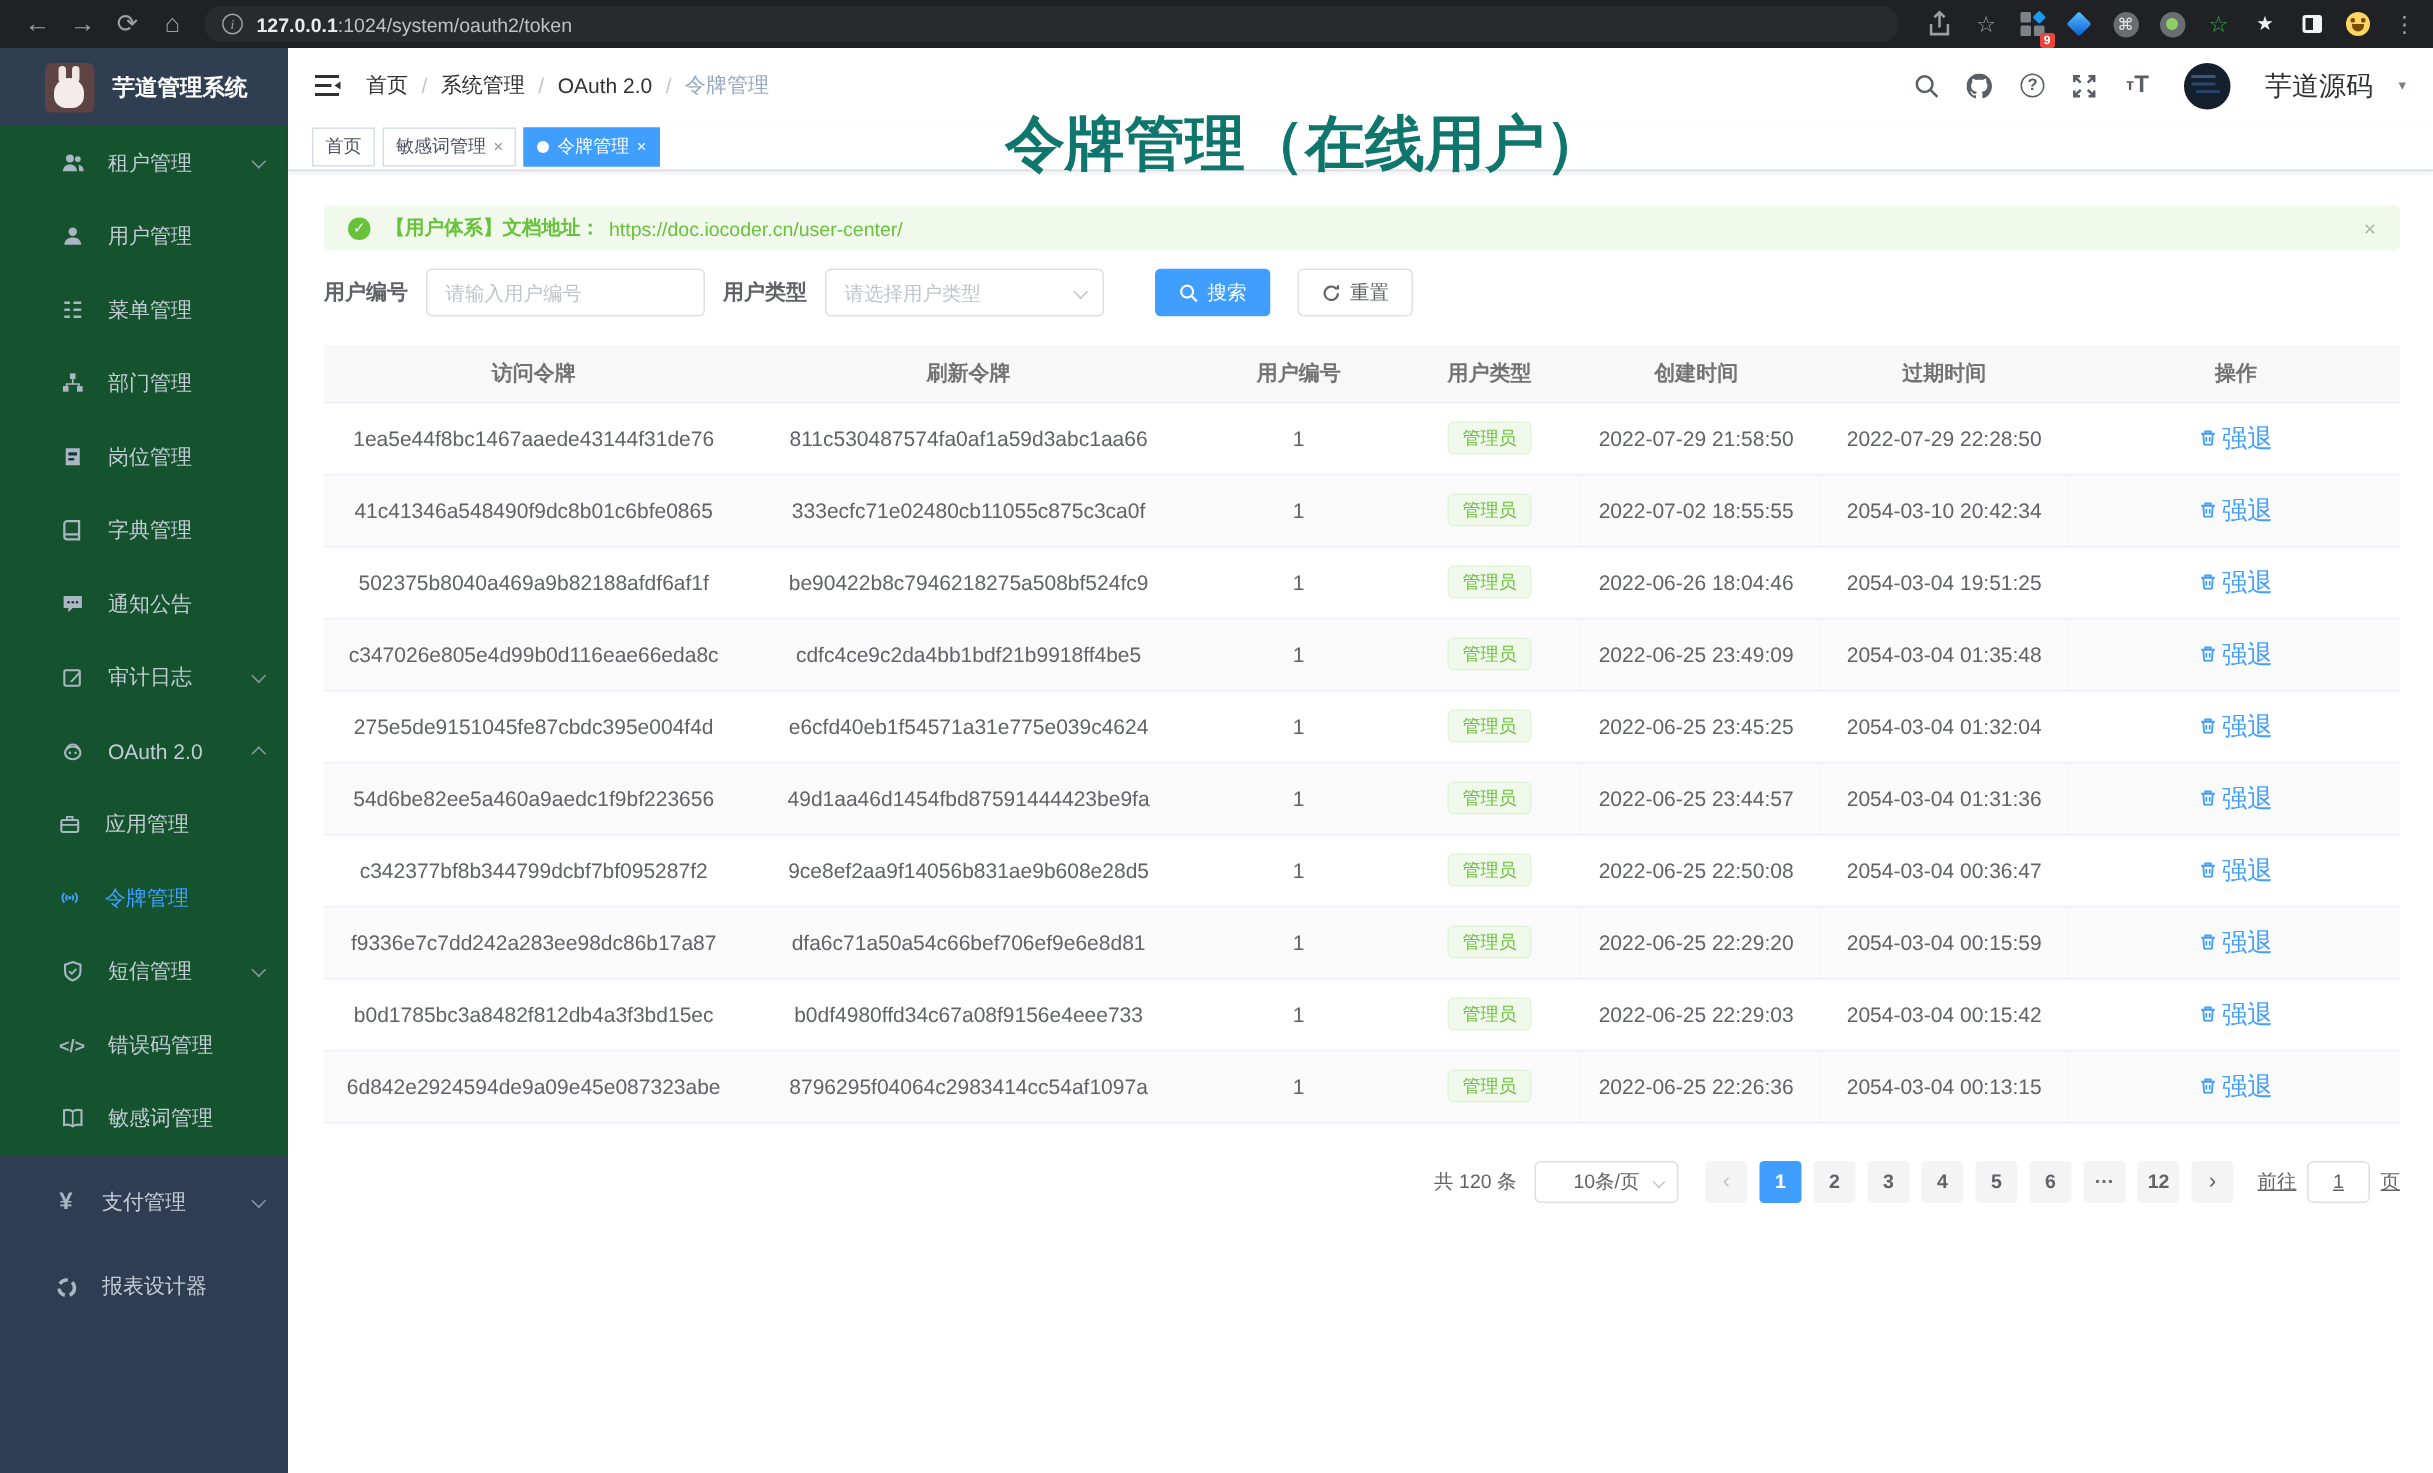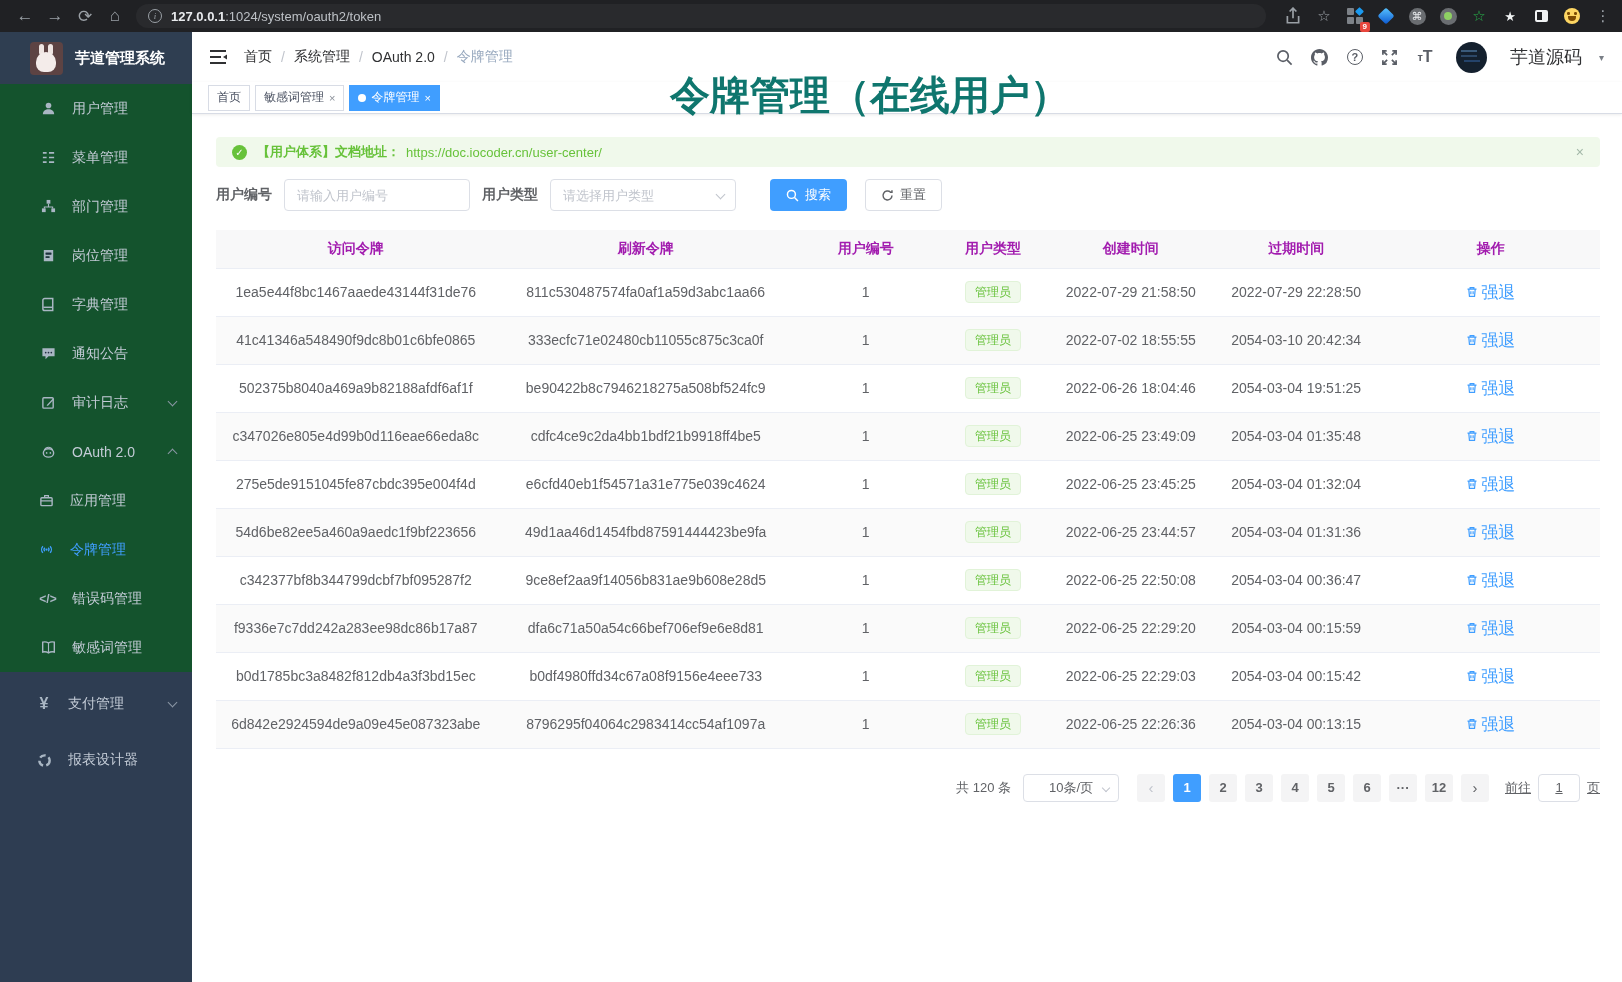--- a/index.html
+++ b/index.html
@@ -94,21 +94,21 @@
   .fin::placeholder { color:#c0c4cc; }
   .fsel { position:relative; margin-right:14px; }
   .fsel .chev2 { position:absolute; right:12px; top:12px; width:7px; height:7px; border-right:1.4px solid #c0c4cc; border-bottom:1.4px solid #c0c4cc; transform:rotate(45deg); pointer-events:none; }
   .btn { height:32px; border-radius:4px; font-size:13px; display:inline-flex; align-items:center; gap:6px; padding:0 15px; cursor:pointer; border:1px solid transparent; font-family:inherit; }
   .btn svg { width:13px; height:13px; }
   .btn.primary { background:#409eff; color:#fff; margin-left:8px; }
   .btn.plain { background:#fff; border-color:#dcdfe6; color:#606266; margin-left:6px; }
 
   
   table.grid { width:100%; border-collapse:collapse; margin-top:19px; table-layout:fixed; font-size:14px; }
-  .grid th { height:38px; background:#f8f8f9; color:#a21caf; font-weight:bold; border-bottom:1px solid #ebeef5; }
+  .grid th { height:38px; background:#f8f8f9; color:#737373; font-weight:bold; border-bottom:1px solid #ebeef5; }
   .grid td { height:48px; color:#606266; text-align:center; border-bottom:1px solid #ebeef5; overflow:hidden; white-space:nowrap; }
   .grid tbody tr:nth-child(even) { background:#fafafa; }
   .c1{width:20.2%}.c2{width:21.7%}.c3{width:10.1%}.c4{width:8.3%}.c5{width:11.6%}.c6{width:12.3%}.c7{width:15.8%}
   .badge { display:inline-block; background:#f0f9eb; border:1px solid #e1f3d8; color:#67c23a; border-radius:4px; font-size:12px; padding:4px 9px; line-height:1; }
   .kick { color:#409eff; font-size:17px; text-decoration:none; display:inline-flex; align-items:center; gap:3px; cursor:pointer; }
   .kick svg { width:12px; height:12px; }
 
   
   .pagination { display:flex; align-items:center; justify-content:flex-end; margin-top:25px; gap:8px; font-size:13px; color:#606266; }
   .ptotal { margin-right:4px; }
@@ -177,20 +177,32 @@
 
     <aside class="sidebar">
       <div class="logo-row">
         <span class="bunny"></span>
         <span class="logo-title">芋道管理系统</span>
       </div>
       <nav class="menu">
         <div class="mitem">
           <span class="mi">
               <svg viewBox="0 0 16 16" fill="currentColor">
+                <circle cx="6" cy="5" r="2.8"></circle>
+                <path d="M1 14c0-3 2.2-4.8 5-4.8s5 1.8 5 4.8z"></path>
+                <circle cx="11.6" cy="5.4" r="2.1"></circle>
+                <path d="M12.2 9.4c2.1.3 3.6 1.8 3.6 4.6h-3.2z"></path>
+              </svg>
+            </span>
+          <span class="lbl">租户管理</span>
+            <span class="chev"></span>
+        </div>
+        <div class="mitem">
+          <span class="mi">
+              <svg viewBox="0 0 16 16" fill="currentColor">
                 <circle cx="8" cy="4.8" r="3"></circle>
                 <path d="M2 14c0-3.4 2.7-5.2 6-5.2s6 1.8 6 5.2z"></path>
               </svg>
             </span>
           <span class="lbl">用户管理</span>
         </div>
         <div class="mitem">
           <span class="mi">
               <svg viewBox="0 0 16 16" fill="none" stroke="currentColor" stroke-width="1.8">
                 <path d="M2 3h4M2 8h4M2 13h4M8.5 3H14M8.5 8H14M8.5 13H14"></path>
@@ -271,20 +283,30 @@
           <span class="lbl">应用管理</span>
         </div>
         <div class="mitem sub active">
           <span class="mi">
               <svg viewBox="0 0 16 16" fill="none" stroke="currentColor" stroke-width="1.4">
                 <path d="M4.2 4.5c-1.9 2-1.9 5 0 7M11.8 4.5c1.9 2 1.9 5 0 7M6.2 6.2c-1 1-1 2.6 0 3.6M9.8 6.2c1 1 1 2.6 0 3.6"></path>
                 <circle cx="8" cy="8" r="1.2" fill="currentColor" stroke="none"></circle>
               </svg>
             </span>
           <span class="lbl">令牌管理</span>
+        </div>
+        <div class="mitem">
+          <span class="mi">
+              <svg viewBox="0 0 16 16" fill="none" stroke="currentColor" stroke-width="1.5">
+                <path d="M8 1.5l5.5 1.8v4.5c0 3.6-2.4 5.7-5.5 6.7-3.1-1-5.5-3.1-5.5-6.7V3.3z"></path>
+                <path d="M5.5 8l1.8 1.8 3.2-3.4" stroke-width="1.3"></path>
+              </svg>
+            </span>
+          <span class="lbl">短信管理</span>
+            <span class="chev"></span>
         </div>
         <div class="mitem">
           <span class="mi">&lt;/&gt;</span>
           <span class="lbl">错误码管理</span>
         </div>
         <div class="mitem">
           <span class="mi">
               <svg viewBox="0 0 16 16" fill="none" stroke="currentColor" stroke-width="1.5">
                 <path d="M8 3.2C6.2 2 4 1.8 1.8 2.3v10.5C4 12.3 6.2 12.5 8 13.7c1.8-1.2 4-1.4 6.2-.9V2.3C12 1.8 9.8 2 8 3.2z"></path>
                 <path d="M8 3.2v10.5" stroke-width="1.2"></path>

